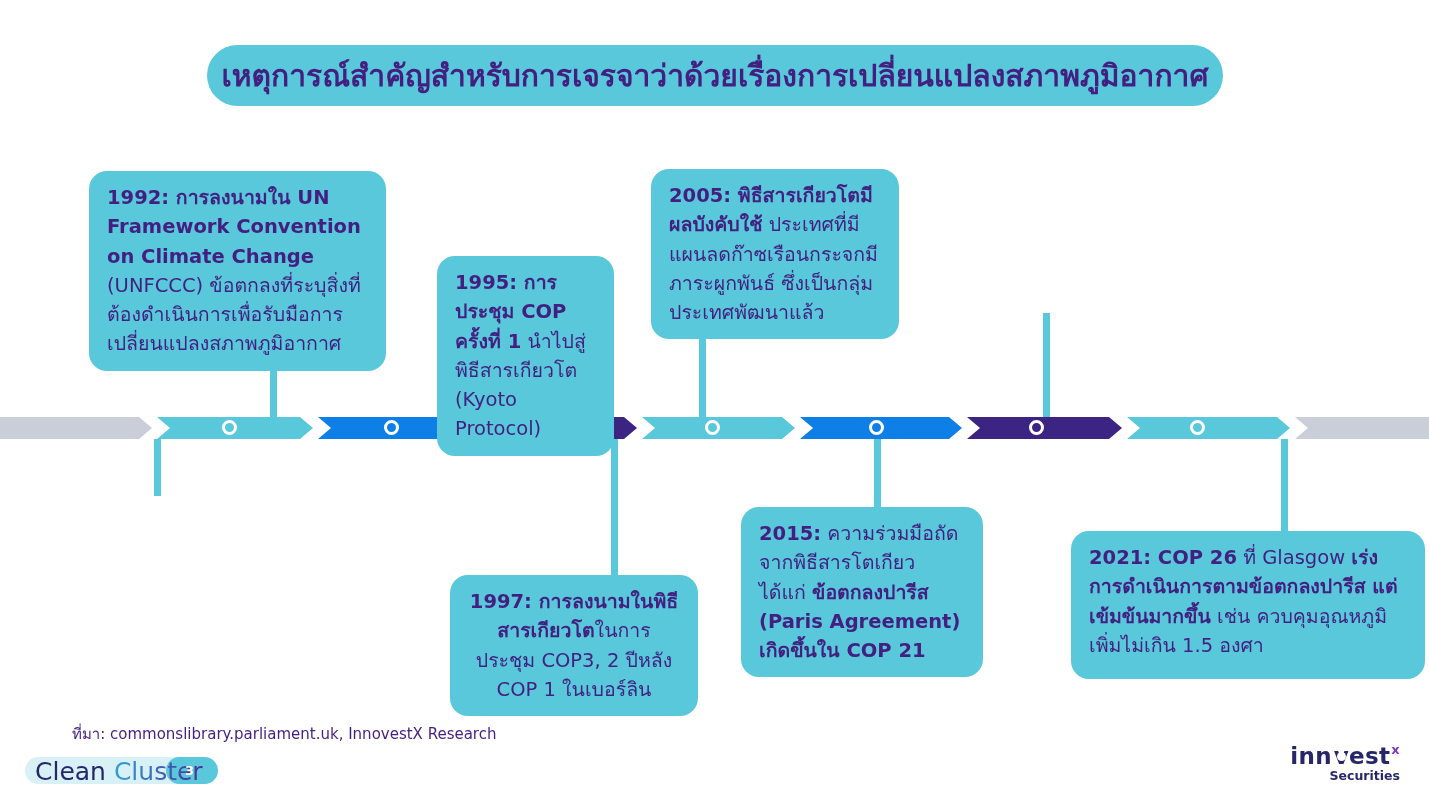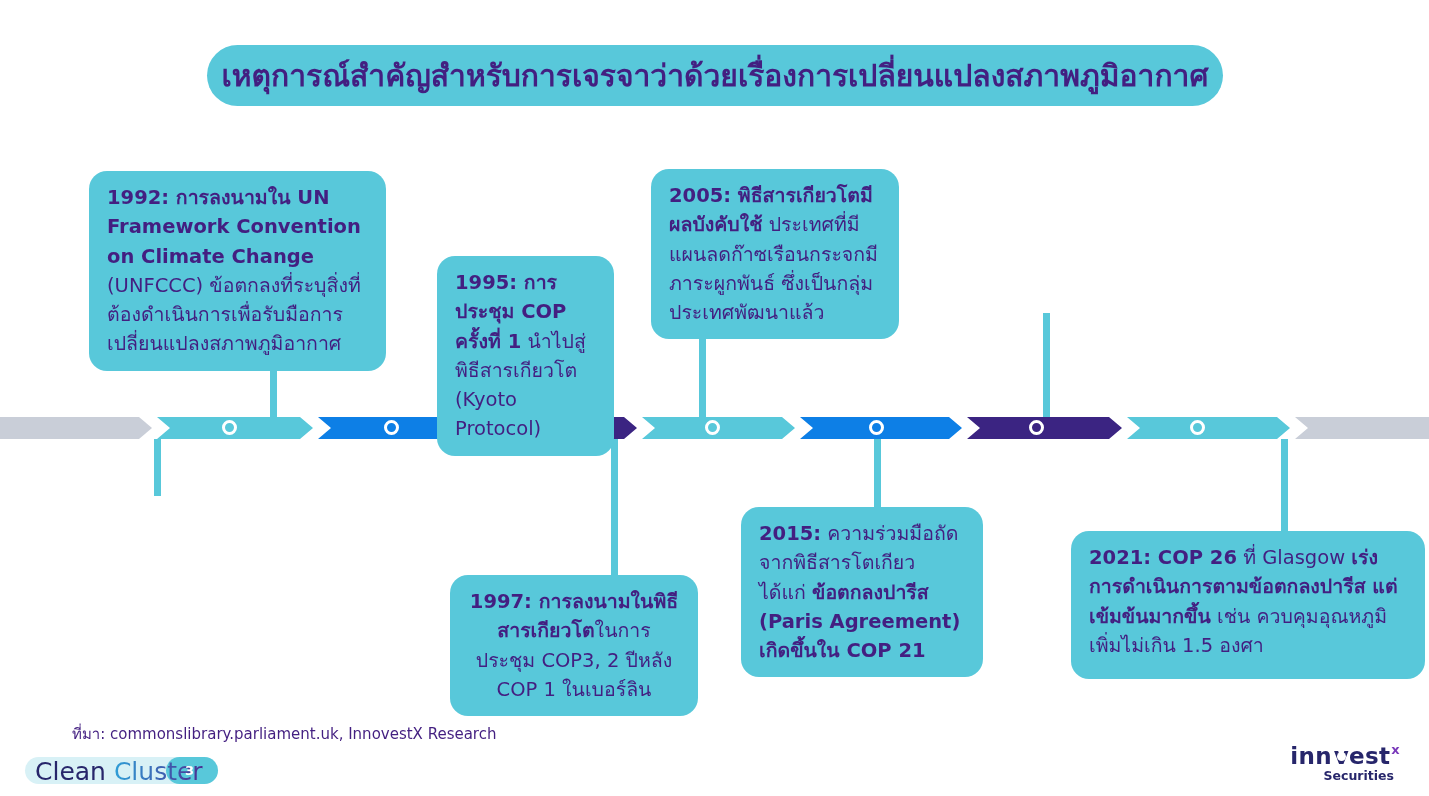--- a/index.html
+++ b/index.html
@@ -40,21 +40,21 @@
   .cc-clean{color:var(--navy);}
   .cc-cluster{background:linear-gradient(90deg,var(--cluster-blue),var(--cluster-purple));-webkit-background-clip:text;background-clip:text;-webkit-text-fill-color:transparent;color:var(--cluster-purple);}
   .cc-page{position:absolute;left:160px;top:6px;font-size:13px;font-weight:bold;color:#fff;}
   
   .ix{position:absolute;left:1300px;top:745px;width:100px;}
   .ix-row{display:flex;align-items:center;justify-content:flex-end;color:var(--navy);font-size:23px;font-weight:bold;letter-spacing:0.3px;line-height:1;}
   .ix-o{position:relative;width:18px;height:18px;border-radius:50%;margin:0 1px;
     background:conic-gradient(var(--navy) 0deg 140deg,var(--o-yellow) 140deg 205deg,var(--o-green) 205deg 275deg,var(--navy) 275deg 360deg);}
   .ix-o::after{content:"";position:absolute;left:4.5px;top:4.5px;width:9px;height:9px;border-radius:50%;background:#fff;}
   .ix-x{font-size:13px;font-weight:bold;color:var(--x-purple);margin-left:1px;margin-top:-14px;}
-  .ix-sec{text-align:right;font-size:12.5px;font-weight:600;color:var(--navy);margin-top:0px;margin-right:6px;}
+  .ix-sec{text-align:right;font-size:12.5px;font-weight:600;color:var(--navy);margin-top:0px;margin-right:0;}
 </style>
 </head>
 <body>
 
 <div class="canvas">
 
   <div class="title-bar">
     <span>เหตุการณ์สำคัญสำหรับการเจรจาว่าด้วยเรื่องการเปลี่ยนแปลงสภาพภูมิอากาศ</span>
   </div>
 

